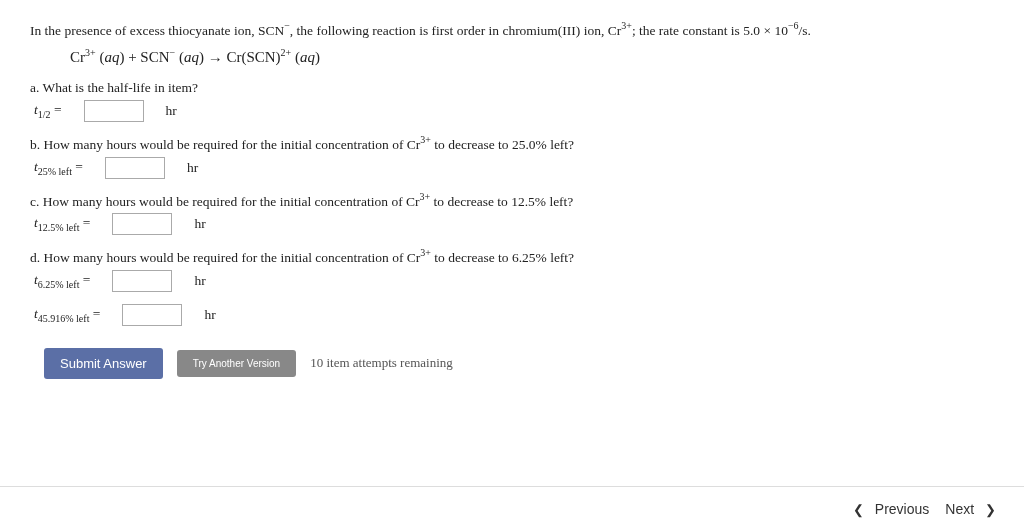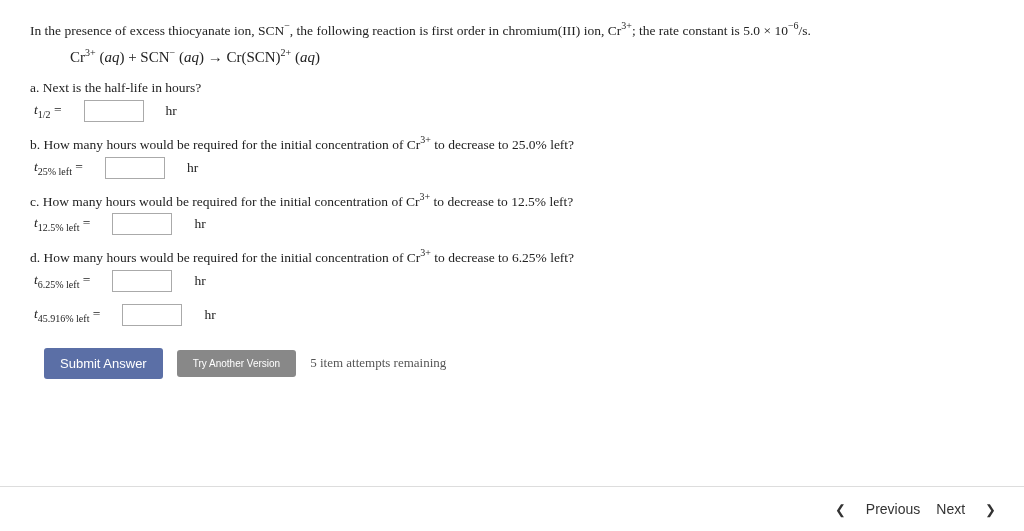--- a/index.html
+++ b/index.html
@@ -91,21 +91,21 @@
       background: #fff;
     }
     .nav-btn {
       background: none;
       border: none;
       font-size: 14px;
       color: #333;
       cursor: pointer;
       display: flex;
       align-items: center;
-      gap: 20px;
+      gap: 11px;
       padding: 4px 8px;
     }
     .nav-btn .chevron-left::before {
       content: '❮';
       font-size: 13px;
     }
     .nav-btn .chevron-right::after {
       content: '❯';
       font-size: 13px;
     }
@@ -117,21 +117,21 @@
   <p class="intro-text">
     In the presence of excess thiocyanate ion, SCN<sup>−</sup>, the following reaction is first order in chromium(III) ion, Cr<sup>3+</sup>; the rate constant is 5.0 × 10<sup>−6</sup>/s.
   </p>
 
   <div class="reaction-line">
     Cr<sup>3+</sup> (<i>aq</i>) + SCN<sup>−</sup> (<i>aq</i>) → Cr(SCN)<sup>2+</sup> (<i>aq</i>)
   </div>
 
   <div class="question-block">
     <div class="question-label">
-      a. Next is the half-life in hours?
+      a. What is the half-life in item?
     </div>
     <div class="answer-row">
       <span><i>t</i><sub>1/2</sub> =</span>
       <input class="answer-input" type="text" style="">
       <span>hr</span>
     </div>
   </div>
 
   <div class="question-block">
     <div class="question-label">
@@ -170,21 +170,21 @@
     <div class="answer-row">
       <span><i>t</i><sub>45.916% left</sub> =</span>
       <input class="answer-input" type="text" style="">
       <span>hr</span>
     </div>
   </div>
 
   <div class="btn-row">
     <button class="btn-submit">Submit Answer</button>
     <button class="btn-another">Try Another Version</button>
-    <span class="attempts-text">5 item attempts remaining</span>
+    <span class="attempts-text">10 item attempts remaining</span>
   </div>
 </div>
 
 <div class="nav-bar">
   <button class="nav-btn">
     <span class="chevron-left"></span>
     <span>Previous</span>
   </button>
   <button class="nav-btn">
     <span>Next</span>

